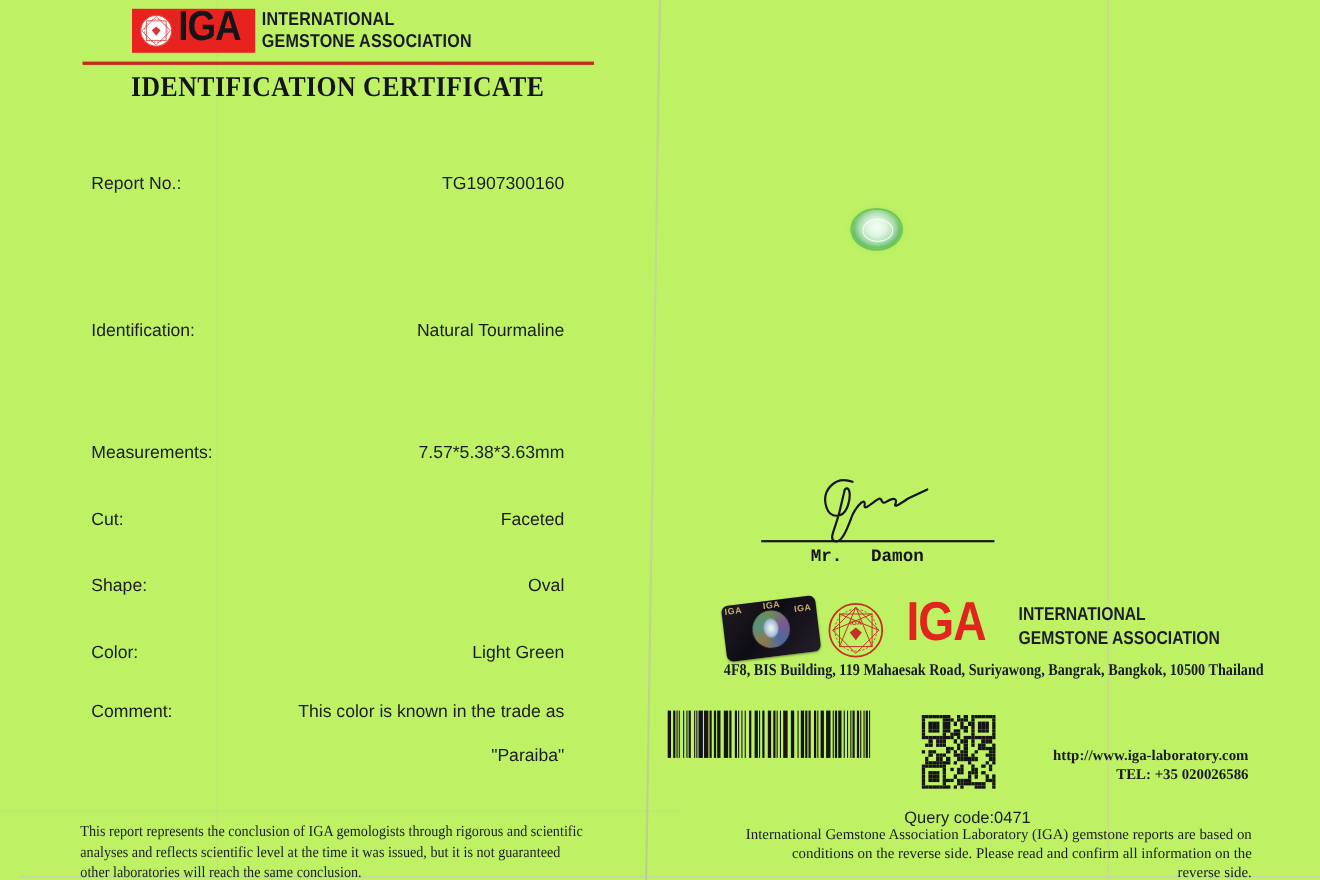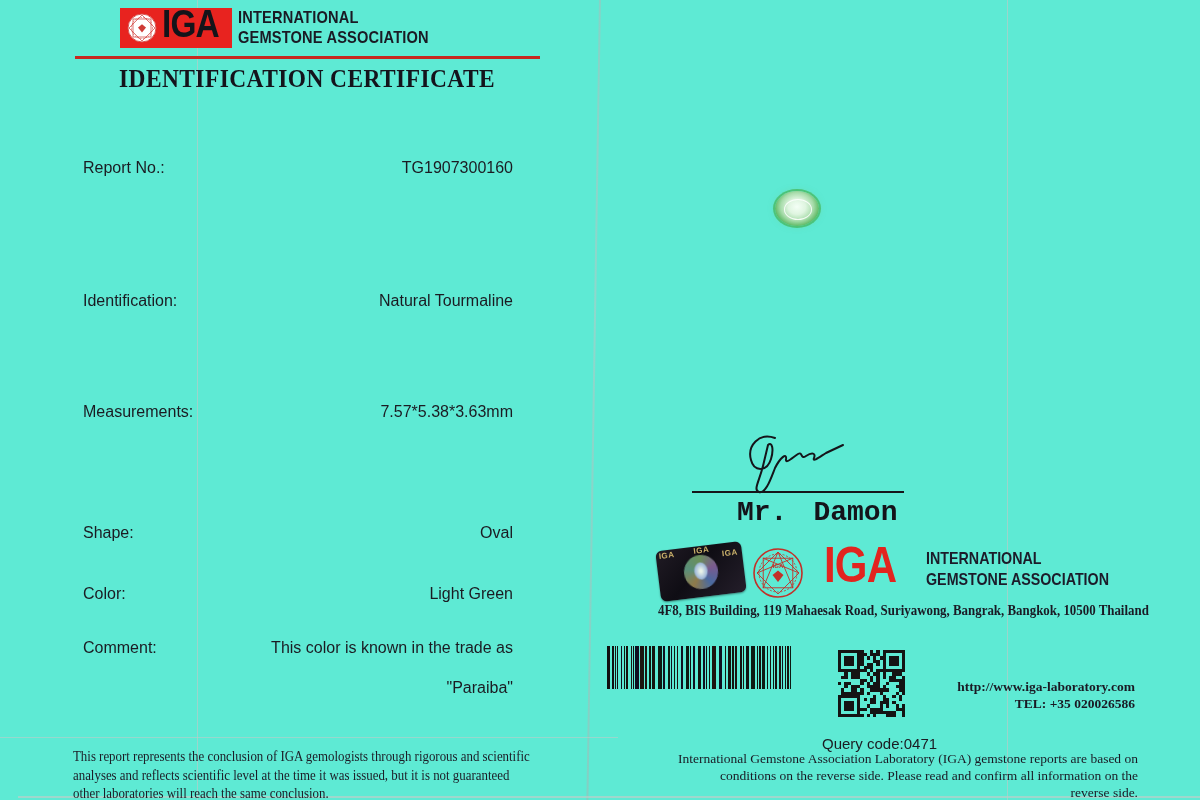--- a/index.html
+++ b/index.html
@@ -1,16 +1,16 @@
 <!DOCTYPE html>
 <html><head>
 <meta charset="utf-8">
 <style>
   html,body{margin:0;padding:0;background:#ffffff;}
-  .page{position:relative;width:1200px;height:800px;background:#5eead4;overflow:hidden;
+  .page{position:relative;width:1200px;height:800px;background:#bef264;overflow:hidden;
         font-family:"Liberation Sans",sans-serif;color:#1b1b22;}
 
   
   .logo-badge{position:absolute;left:120px;top:8px;width:112px;height:40px;background:#e8231f;}
   .logo-badge svg{position:absolute;left:6px;top:4px;}
   .logo-iga{position:absolute;left:42px;top:-5px;font-size:38px;font-weight:bold;color:#14141a;
             transform:scaleX(.88);transform-origin:left;letter-spacing:-1px;}
   .org{position:absolute;left:238px;font-size:17px;font-weight:bold;color:#1a1a24;
        transform:scaleX(.86);transform-origin:left;white-space:nowrap;letter-spacing:.2px;}
   .org1{top:8px;} .org2{top:28px;}
@@ -34,21 +34,21 @@
   .gem{position:absolute;left:775px;top:191px;width:44px;height:35px;border-radius:50%;
        background:radial-gradient(ellipse at 50% 45%, #f4fff6 0%, #dff5e0 28%, #a8dcab 52%, #4cb254 76%, #2f9340 92%);
        box-shadow:0 0 0 2px rgba(58,170,58,.55), 0 0 6px rgba(120,200,130,.5);}
   .gem i{position:absolute;left:9px;top:8px;width:26px;height:19px;border-radius:50%;
          border:1px solid rgba(255,255,255,.85);}
 
   
   .sig-svg{position:absolute;left:745px;top:432px;}
   .sig-line{position:absolute;left:692px;top:491px;width:212px;height:2px;background:#15151a;}
   .signer{position:absolute;left:737px;top:497px;font-family:"Liberation Mono",monospace;
-          font-size:28px;font-weight:bold;color:#14141a;white-space:nowrap;}
+          font-size:16px;font-weight:bold;color:#14141a;white-space:nowrap;}
   .signer .gap{display:inline-block;width:26px;}
 
   
   .holo{position:absolute;left:658px;top:546px;width:86px;height:51px;border-radius:6px;
         background:linear-gradient(135deg,#201b24 0%,#0f0d14 45%,#241e2a 100%);
         transform:rotate(-7deg);overflow:hidden;box-shadow:0 1px 2px rgba(0,0,0,.4);}
   .holo .orb{position:absolute;left:26px;top:9px;width:34px;height:34px;border-radius:50%;
         background:conic-gradient(#6a8f5a,#7a5a8f,#4a6a9f,#8f7a4a,#5a8f7a,#6a8f5a);
         filter:blur(.4px);}
   .holo .orb i{position:absolute;left:10px;top:7px;width:14px;height:18px;border-radius:50%;
@@ -121,20 +121,24 @@
     <span class="lbl">Report No.:</span>
     <span class="val">TG1907300160</span>
   </div>
   <div class="row" style="top:292px">
     <span class="lbl">Identification:</span>
     <span class="val">Natural Tourmaline</span>
   </div>
   <div class="row" style="top:403px">
     <span class="lbl">Measurements:</span>
     <span class="val">7.57*5.38*3.63mm</span>
+  </div>
+  <div class="row" style="top:464px">
+    <span class="lbl">Cut:</span>
+    <span class="val">Faceted</span>
   </div>
   <div class="row" style="top:524px">
     <span class="lbl">Shape:</span>
     <span class="val">Oval</span>
   </div>
   <div class="row" style="top:585px">
     <span class="lbl">Color:</span>
     <span class="val">Light Green</span>
   </div>
   <div class="row" style="top:639px">

